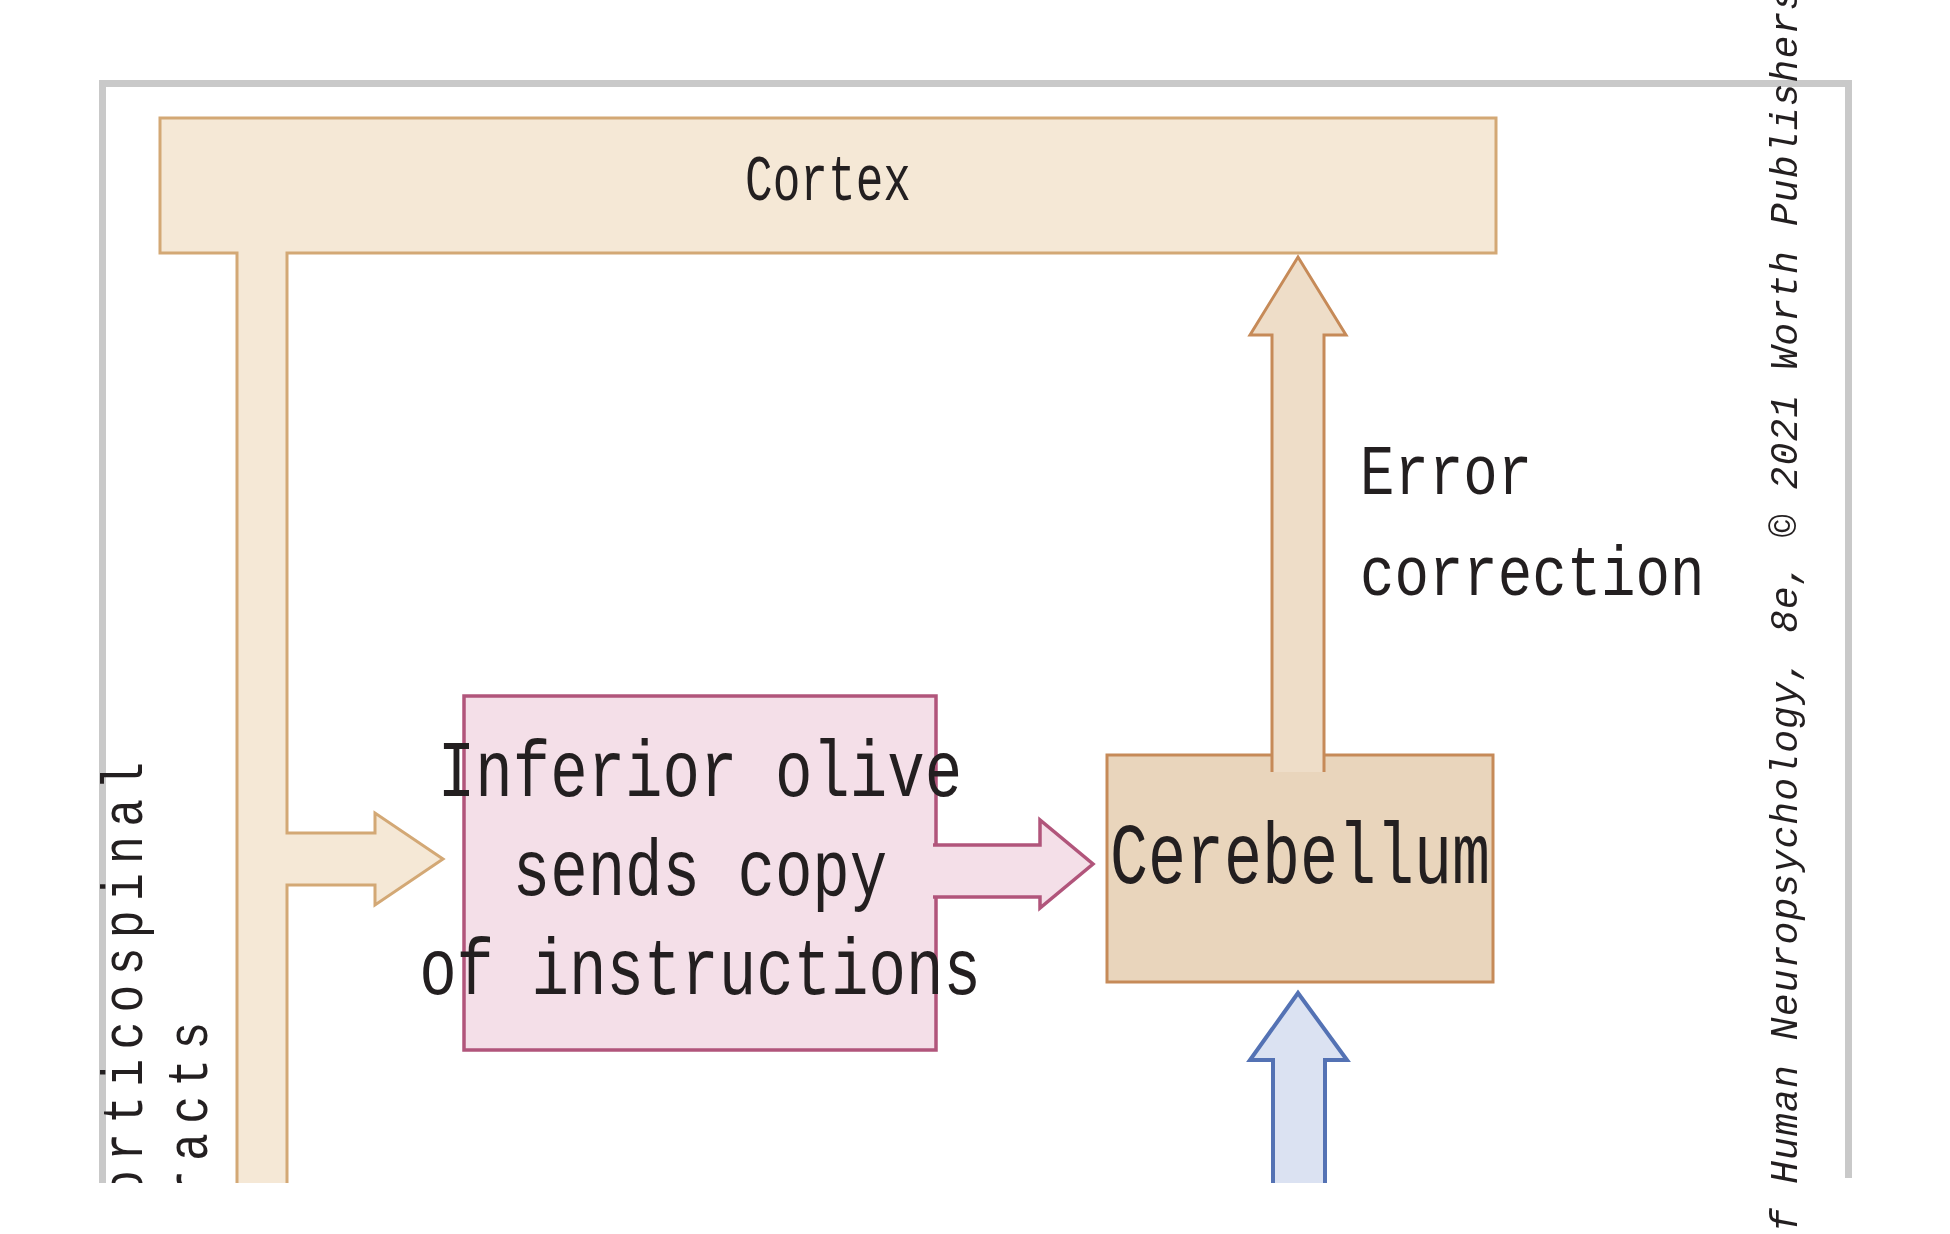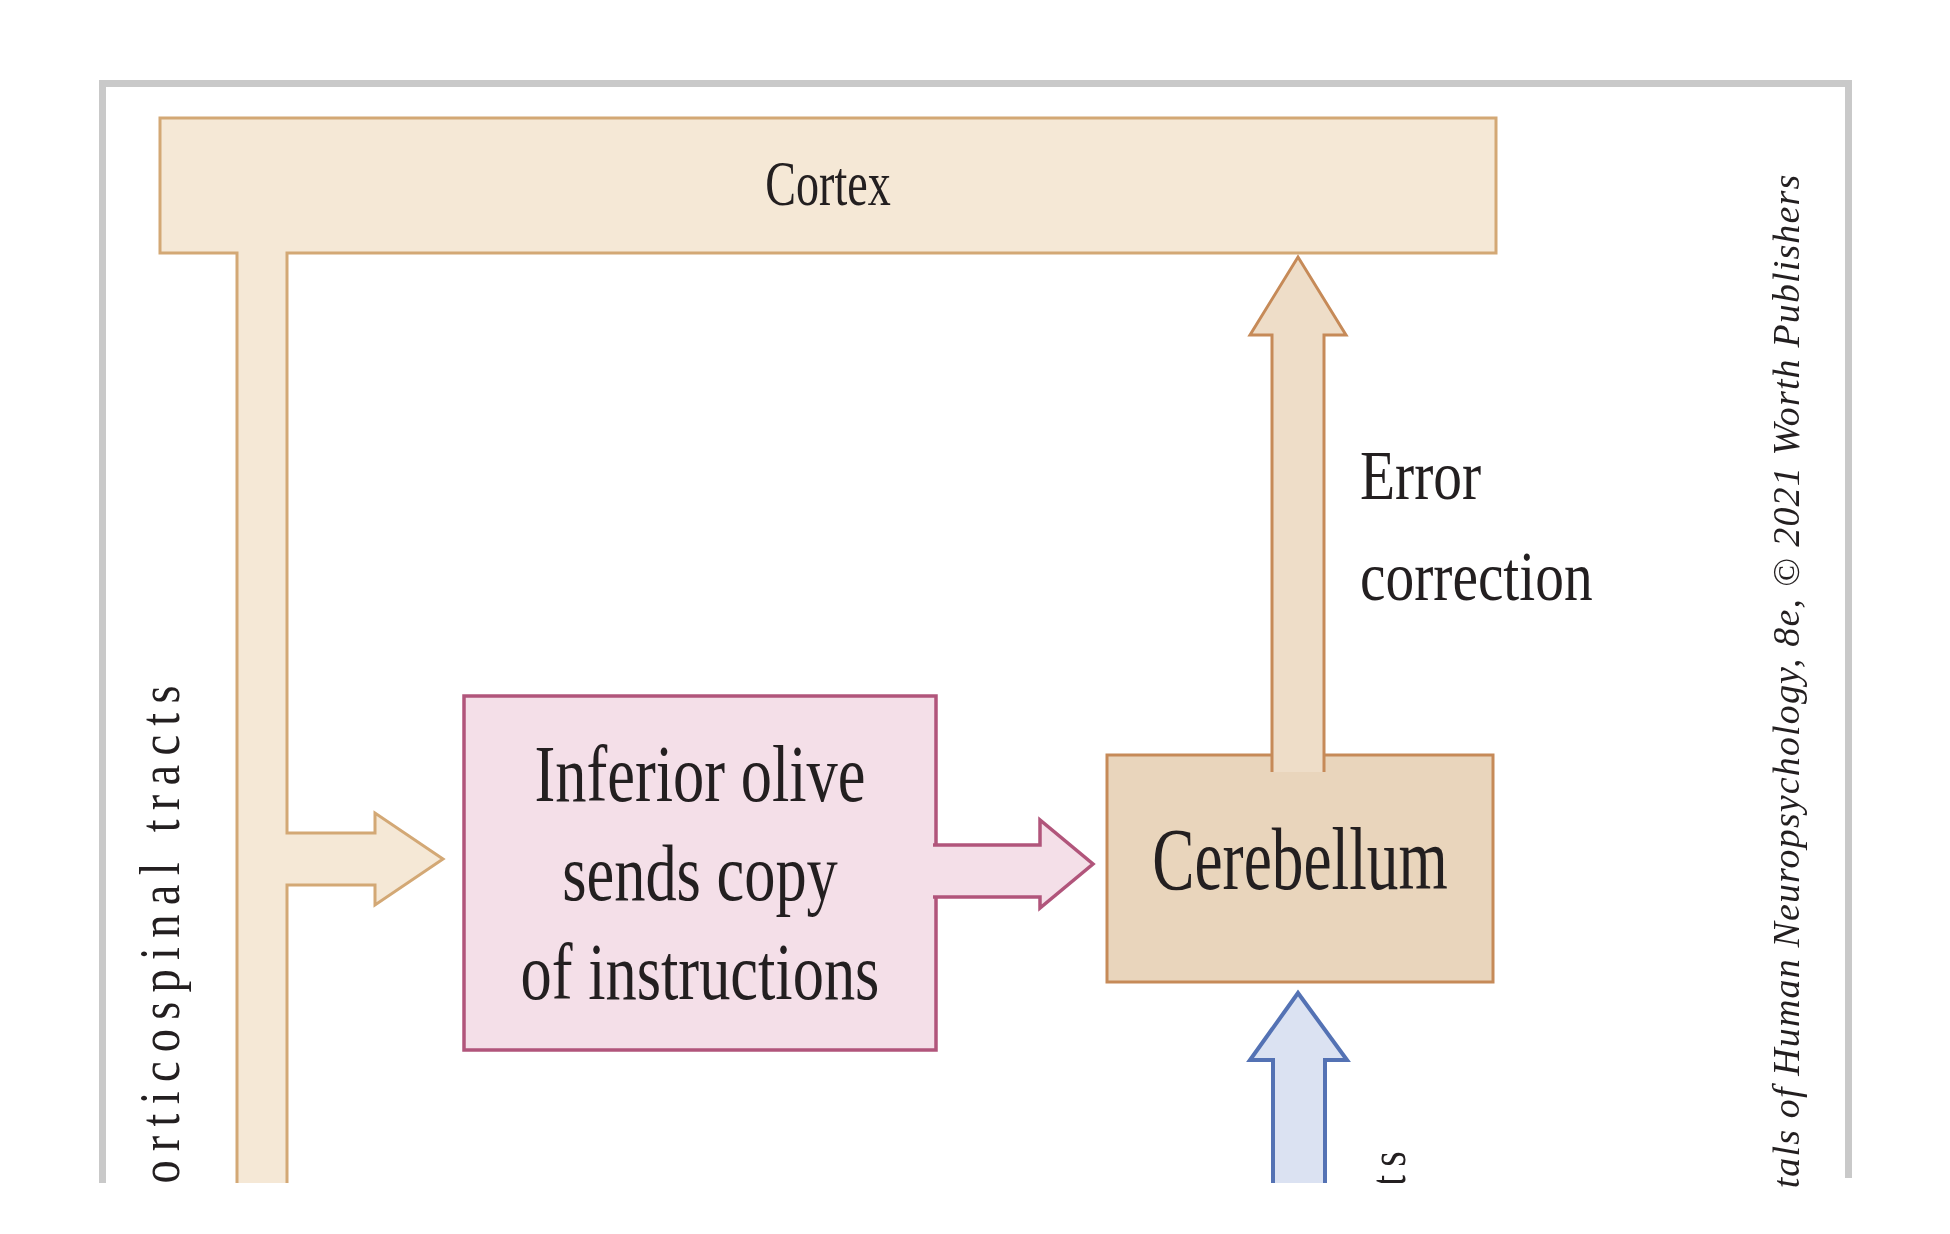--- a/index.html
+++ b/index.html
@@ -1,17 +1,17 @@
 <!DOCTYPE html>
 <html style="--tan-fill: #f5e8d6; --tan-border: #d3a875; --arrow-tan-fill: #eeddc8; --warm-border: #c68a58; --cerebellum-fill: #e9d5bc; --pink-fill: #f4dfe8; --pink-border: #b1557b; --blue-fill: #dbe2f2; --blue-border: #5472b4; --frame-gray: #c9c9c9; --text-color: #231f20;"><head>
 <meta charset="utf-8">
 <style>
   html,body{margin:0;padding:0;background:#ffffff;}
   .page{position:relative;width:1950px;height:1234px;background:#fff;overflow:hidden;
-        font-family:Liberation Serif, serif;color:var(--text-color,#231f20);}
+        font-family:Liberation Mono, monospace;color:var(--text-color,#231f20);}
   .clip{position:absolute;left:0;top:0;width:1950px;height:1183px;overflow:hidden;}
   svg{position:absolute;left:0;top:0;}
   .frame{fill:var(--frame-gray,#c9c9c9);}
   .tanshape{fill:var(--tan-fill,#f5e8d6);stroke:var(--tan-border,#d3a875);stroke-width:3;}
   .cereb{fill:var(--cerebellum-fill,#e9d5bc);stroke:var(--warm-border,#c68a58);stroke-width:3;}
   .errfill{fill:var(--arrow-tan-fill,#eeddc8);}
   .errstroke{fill:none;stroke:var(--warm-border,#c68a58);stroke-width:3;}
   .pinkbox{fill:var(--pink-fill,#f4dfe8);stroke:var(--pink-border,#b1557b);stroke-width:3.5;}
   .pinkfill{fill:var(--pink-fill,#f4dfe8);}
   .pinkstroke{fill:none;stroke:var(--pink-border,#b1557b);stroke-width:3.5;}

